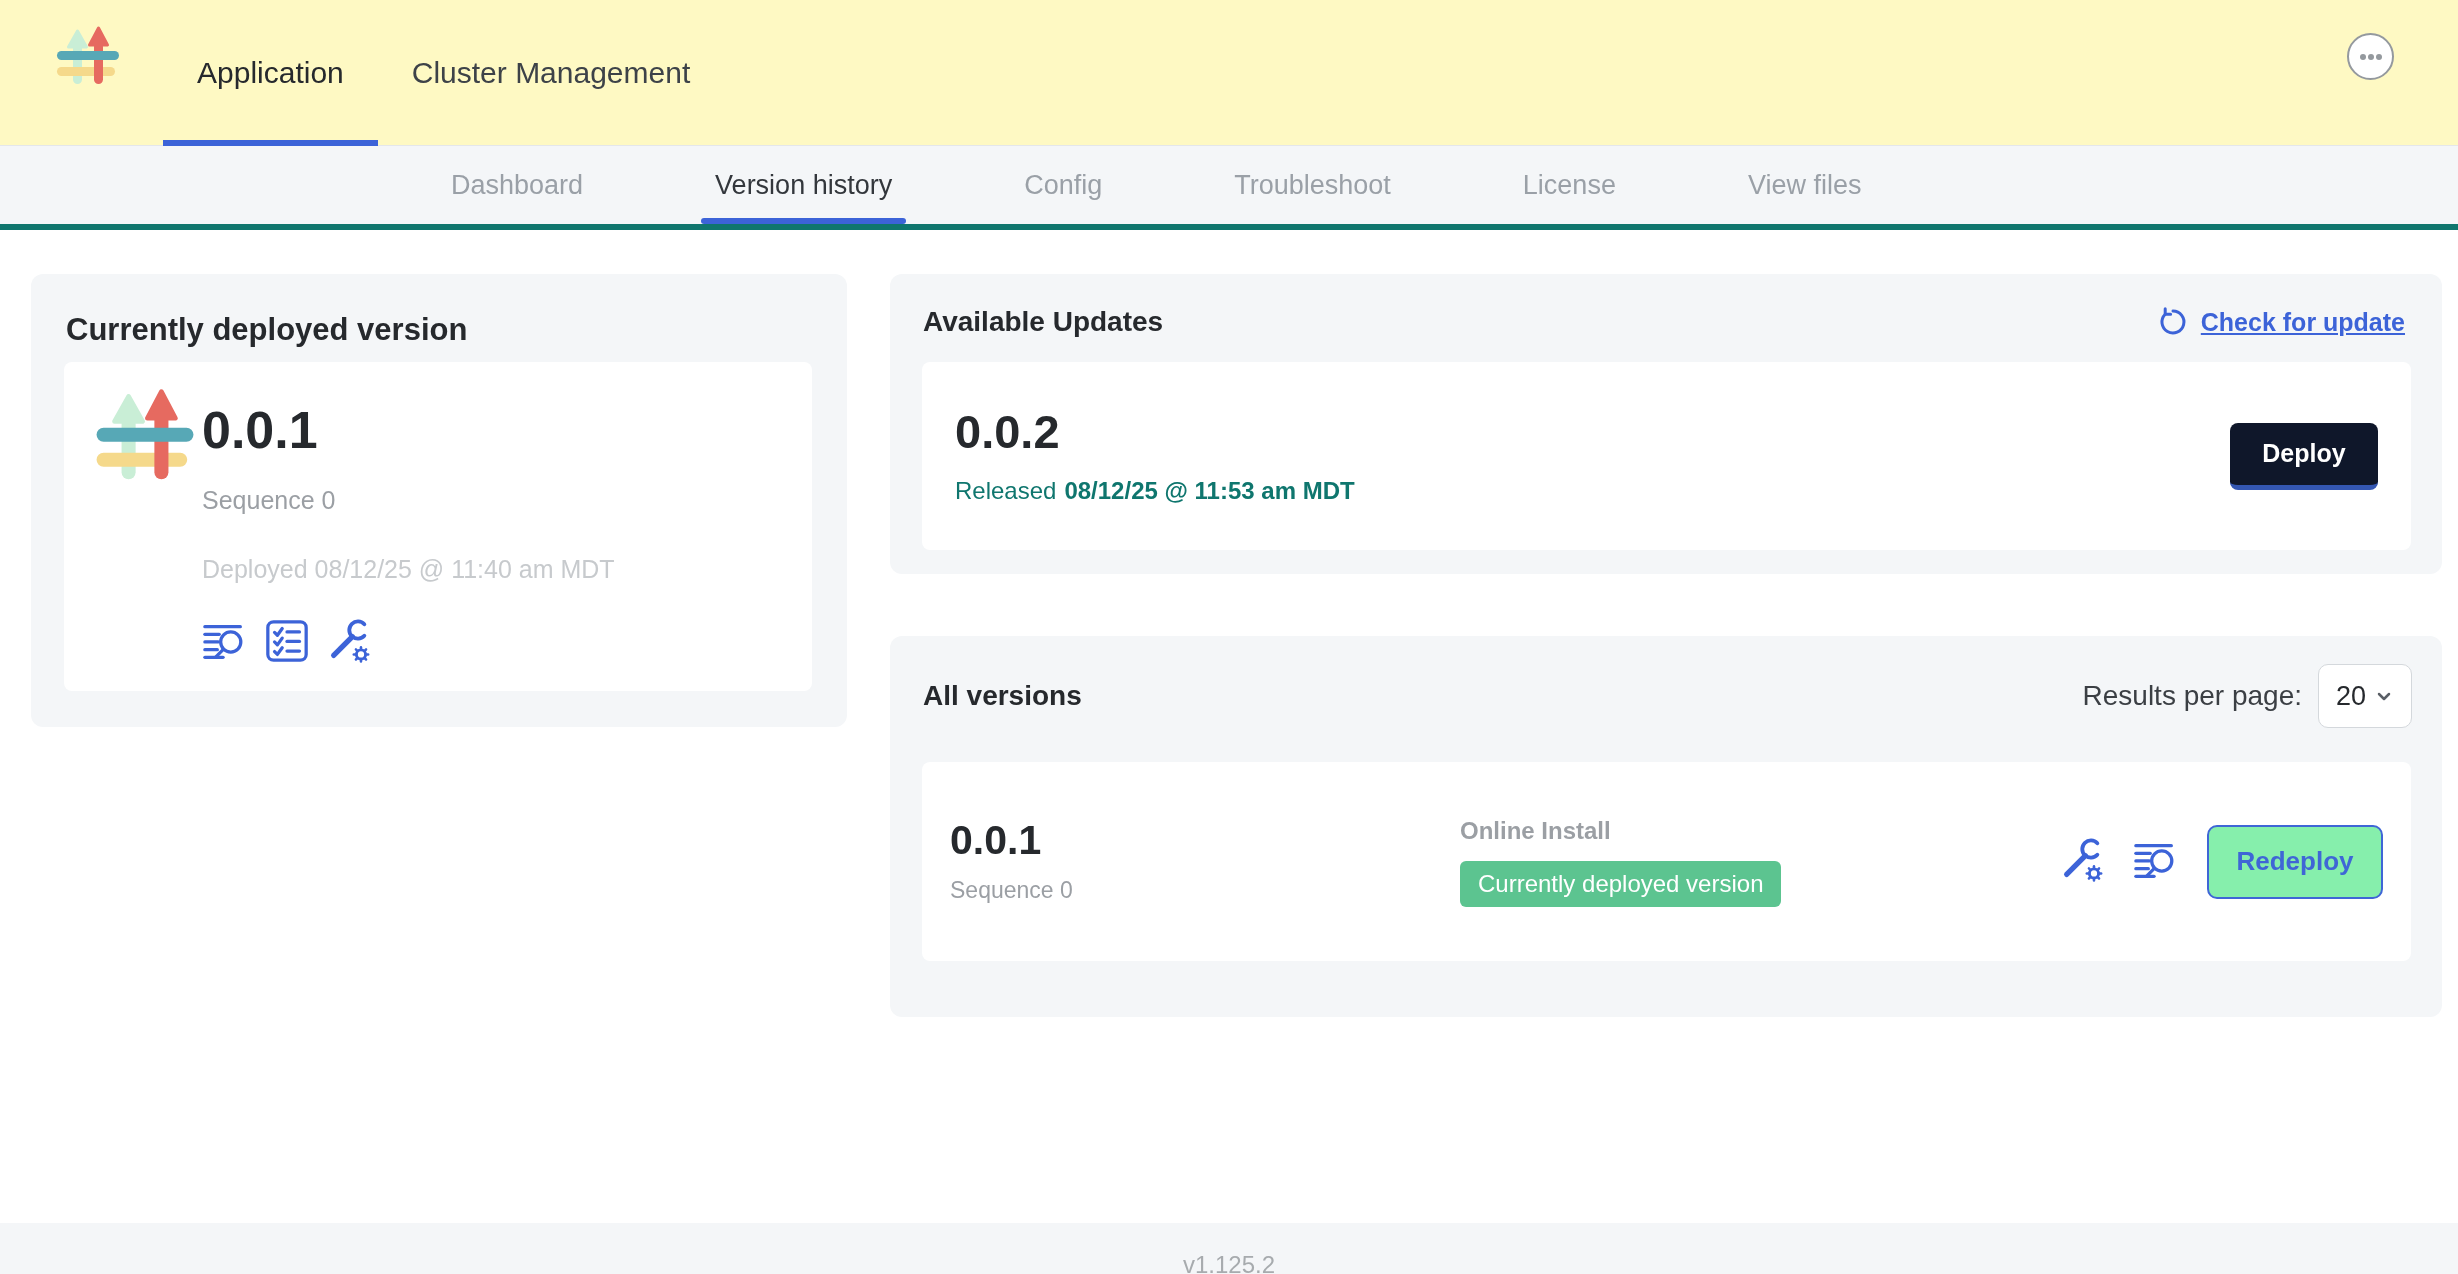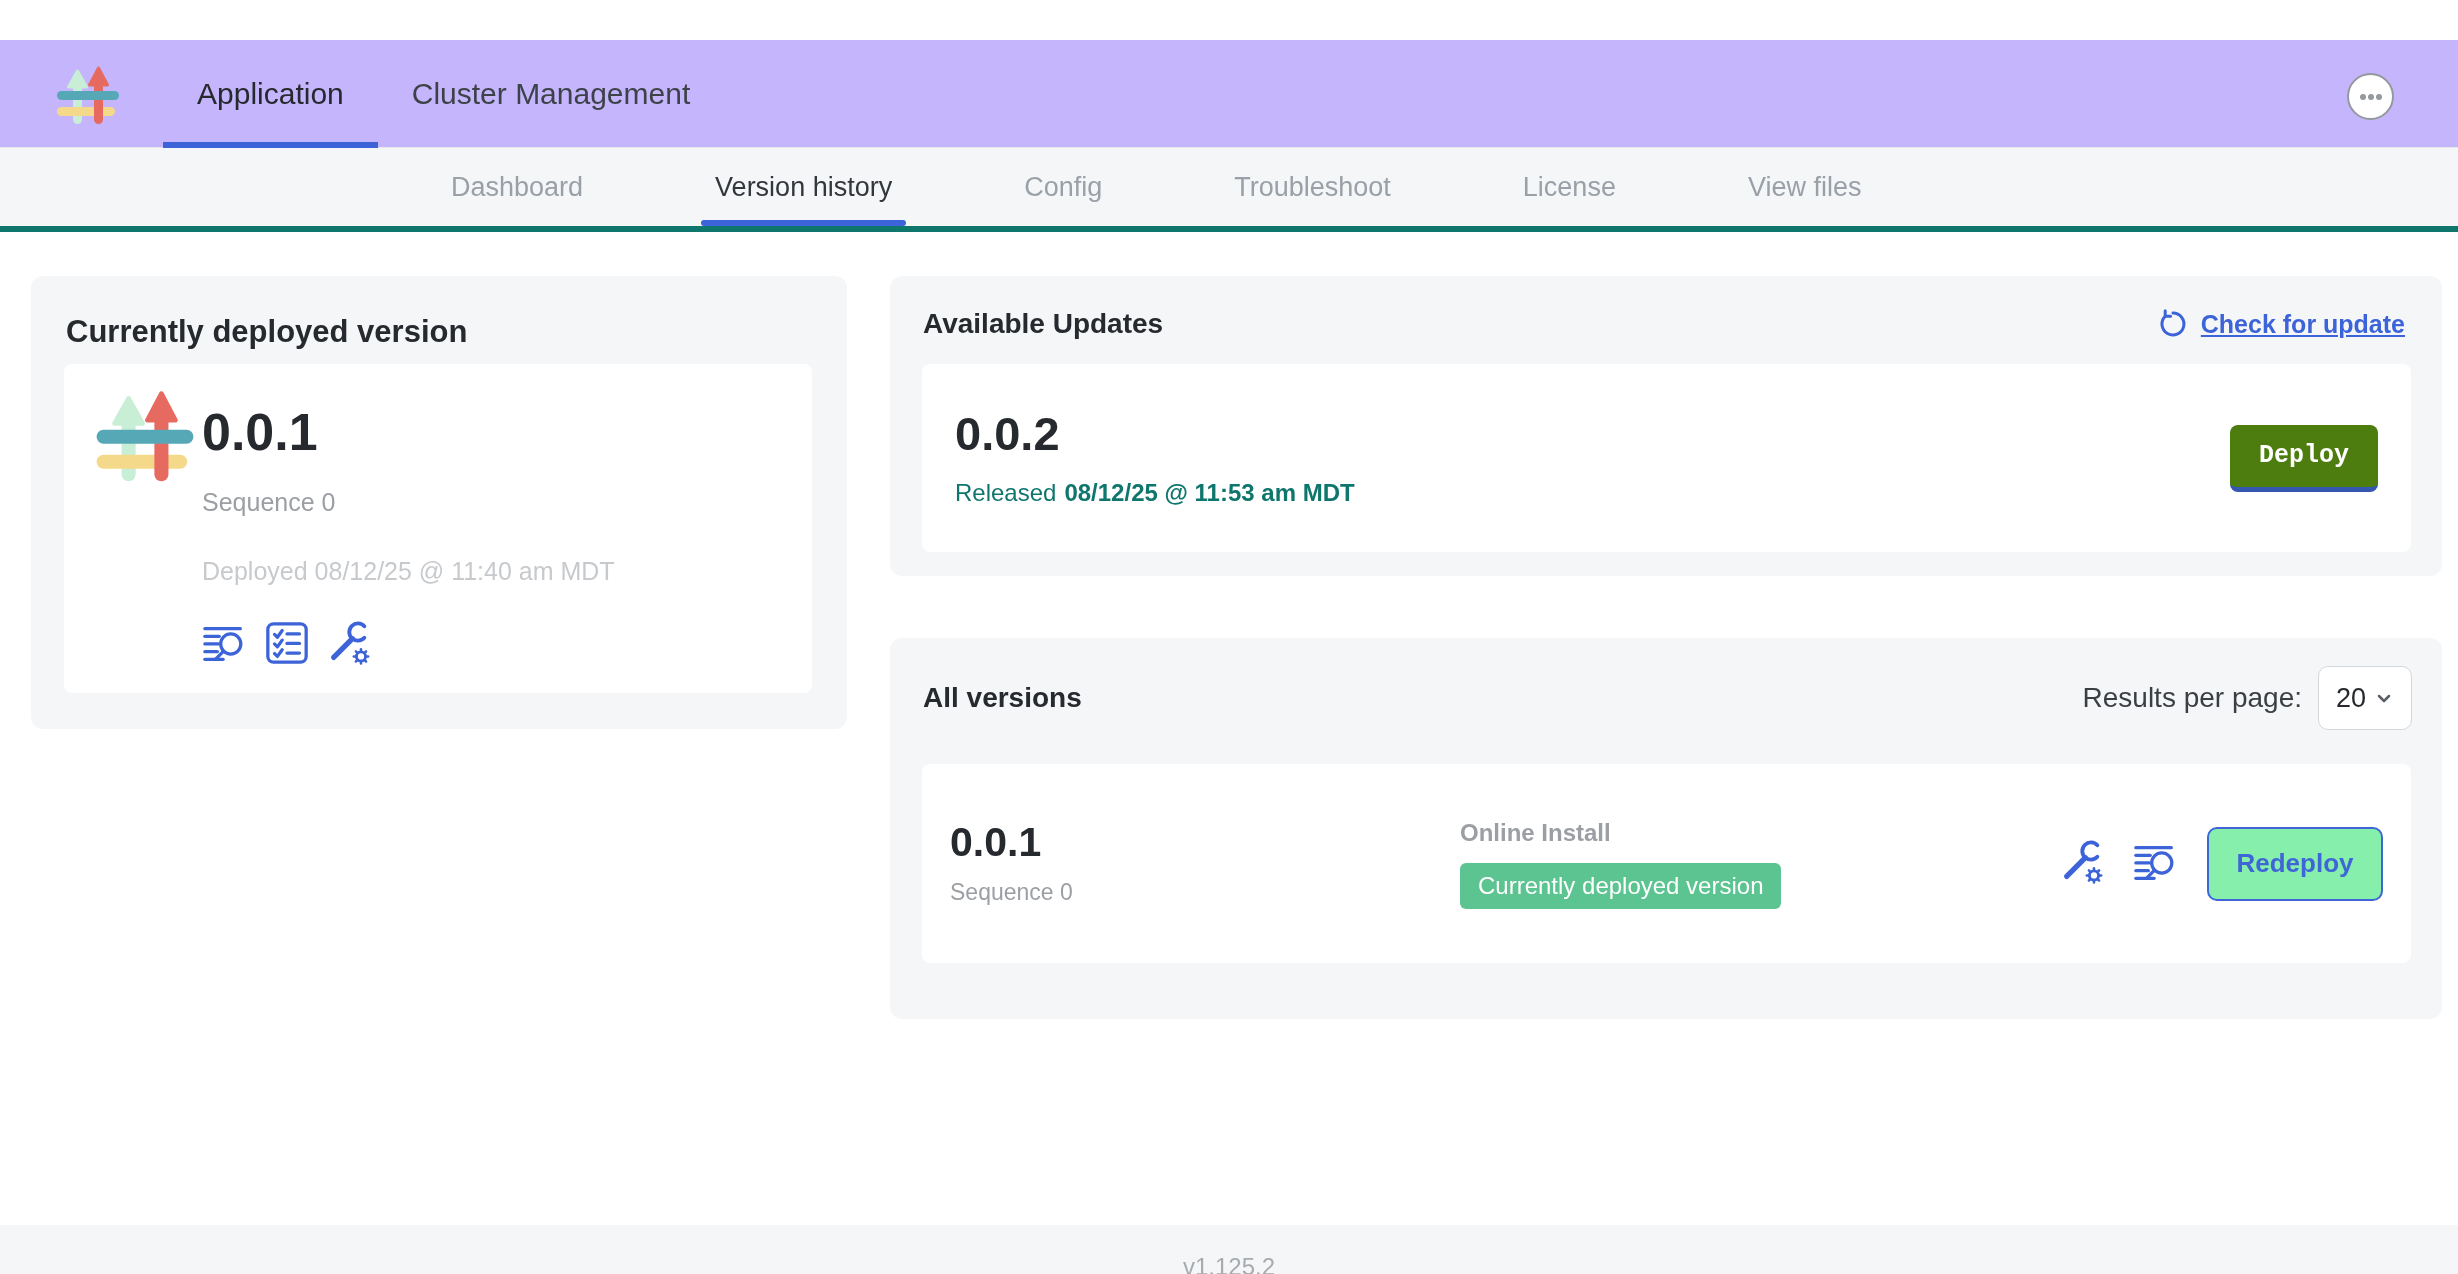--- a/index.html
+++ b/index.html
@@ -2,21 +2,21 @@
 <html><head>
 <meta charset="utf-8">
 <style>
   * { margin:0; padding:0; box-sizing:border-box; }
   html,body { width:2458px; height:1274px; }
   body {
     font-family:"Liberation Sans","DejaVu Sans",sans-serif;
     background:#ffffff; color:#26292d; overflow:hidden;
   }
   
-  .topbar { position:relative; height:108px; background:#c4b5fd; border-bottom:1px solid #e4e7ea; display:flex;margin-top:40px; }
+  .topbar { position:relative; height:146px; background:#fef9c3; border-bottom:1px solid #e4e7ea; display:flex; }
   .logo { position:absolute; left:56px; top:16px; width:64px; height:82px; }
   .top-tabs { margin-left:163px; display:flex; height:100%; }
   .top-tab { position:relative; display:flex; align-items:center; padding:0 34px; font-size:30px; color:#3d4248; cursor:pointer; }
   .top-tab.active { color:#26292d; }
   .top-tab.active::after { content:""; position:absolute; left:0; right:0; bottom:-1px; height:6px; background:#3c63d8; }
   .menu-btn { position:absolute; right:64px; top:33px; width:47px; height:47px; border:2.5px solid #94999e; border-radius:50%; background:#fff; display:flex; align-items:center; justify-content:center; cursor:pointer; }
   
   .subnav { height:84px; background:#f4f6f8; border-bottom:6px solid #0f766e; display:flex; align-items:stretch; padding-left:451px; gap:132px; }
   .subnav-item { position:relative; display:flex; align-items:center; font-size:27px; color:#9aa0a7; cursor:pointer; white-space:nowrap; }
   .subnav-item.active { color:#33373c; }
@@ -37,21 +37,21 @@
   
   .updates-card { left:890px; top:44px; width:1552px; height:300px; }
   .sec-header { display:flex; justify-content:space-between; align-items:center; padding:32px 37px 0 33px; }
   .sec-header h3 { font-size:28px; font-weight:700; color:#26292d; }
   .check-link { display:flex; align-items:center; gap:12px; color:#3c63d8; font-size:25px; font-weight:600; cursor:pointer; text-decoration:none; }
   .check-link .lbl { text-decoration:underline; }
   .white-row { position:absolute; left:32px; top:88px; width:1489px; height:188px; background:#fff; border-radius:8px; display:flex; align-items:center; justify-content:space-between; padding:0 33px; }
   .ver-mid { font-size:47px; font-weight:700; color:#26292d; line-height:1; }
   .released { margin-top:22px; font-size:24px; color:#0f766e; }
   .released b { margin-left:8px; font-weight:700; }
-  .deploy-btn { width:148px; height:67px; background:#4d7c0f; border:none; border-bottom:5px solid #3457b2; border-radius:8px; color:#fff; font-size:25px; font-weight:700; font-family:Liberation Mono, monospace; cursor:pointer; }
+  .deploy-btn { width:148px; height:67px; background:#0f172a; border:none; border-bottom:5px solid #3457b2; border-radius:8px; color:#fff; font-size:25px; font-weight:700; font-family:Liberation Sans, sans-serif; cursor:pointer; }
   
   .versions-card { left:890px; top:406px; width:1552px; height:381px; }
   .sec-header2 { display:flex; justify-content:space-between; align-items:center; padding:28px 30px 0 33px; }
   .sec-header2 h3 { font-size:28px; font-weight:700; color:#26292d; }
   .results { display:flex; align-items:center; gap:16px; }
   .results .rlabel { font-size:28px; color:#3b3f44; }
   .pp-select { width:94px; height:64px; background:#fff; border:1.5px solid #d4d8dc; border-radius:10px; display:flex; align-items:center; justify-content:center; gap:8px; font-size:27px; color:#26292d; cursor:pointer; }
   .white-row2 { position:absolute; left:32px; top:126px; width:1489px; height:199px; background:#fff; border-radius:8px; display:flex; align-items:center; padding:0 28px; }
   .vcol { width:510px; }
   .ver-row { font-size:41px; font-weight:700; color:#26292d; line-height:1; }

